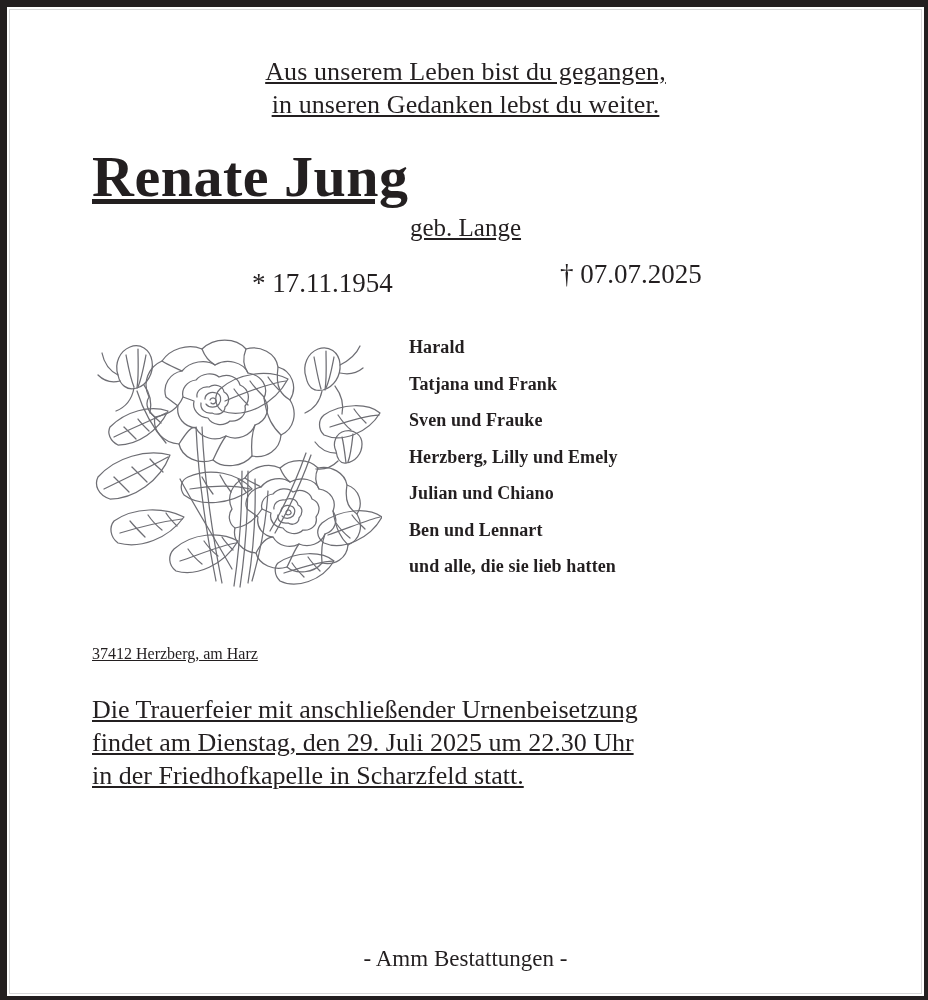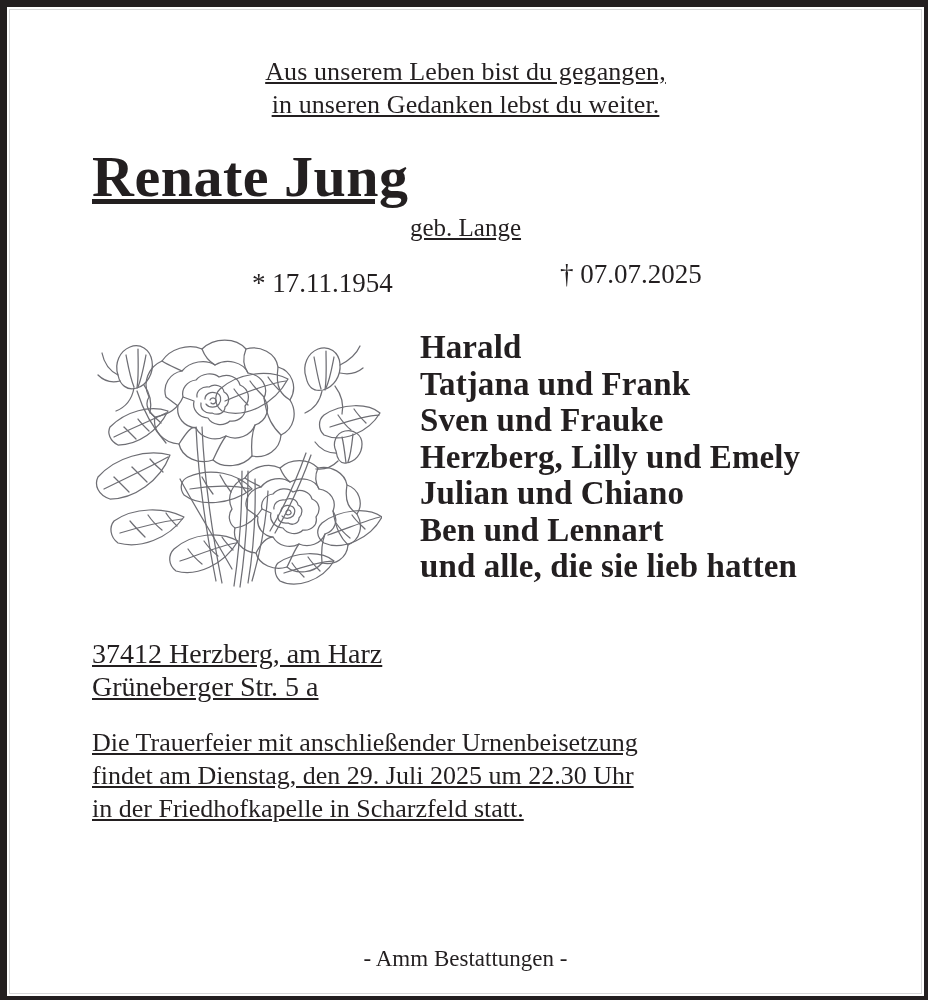--- a/index.html
+++ b/index.html
@@ -108,33 +108,33 @@
     position: absolute;
     left: 0px;
     top: 6px;
     width: 290px;
     height: 272px;
   }
   .flowers svg { display: block; width: 100%; height: 100%; }
 
   .family {
     position: absolute;
-    left: 328px;
+    left: 317px;
     top: 4px;
-    font-size: 33px;
+    font-size: 18px;
     font-weight: bold;
     line-height: 36.5px;
     letter-spacing: 0.1px;
   }
   .family div { white-space: nowrap; }
 
   
   .address {
     margin-top: 34px;
-    font-size: 28px;
+    font-size: 16px;
     line-height: 33px;
   }
   .address div { white-space: nowrap; }
 
   .service {
     margin-top: 23px;
     font-size: 26px;
     line-height: 33px;
   }
   .service div { white-space: nowrap; }
@@ -349,21 +349,20 @@
         <div>Sven und Frauke</div>
         <div>Herzberg, Lilly und Emely</div>
         <div>Julian und Chiano</div>
         <div>Ben und Lennart</div>
         <div>und alle, die sie lieb hatten</div>
       </div>
     </div>
 
     <div class="address">
       <div>37412 Herzberg, am Harz</div>
-      <div>Grüneberger Str. 5 a</div>
     </div>
 
     <div class="service">
       <div>Die Trauerfeier mit anschließender Urnenbeisetzung</div>
       <div>findet am Dienstag, den 29. Juli 2025 um 22.30 Uhr</div>
       <div>in der Friedhofkapelle in Scharzfeld statt.</div>
     </div>
 
     <div class="footer">- Amm Bestattungen -</div>
   </div>

